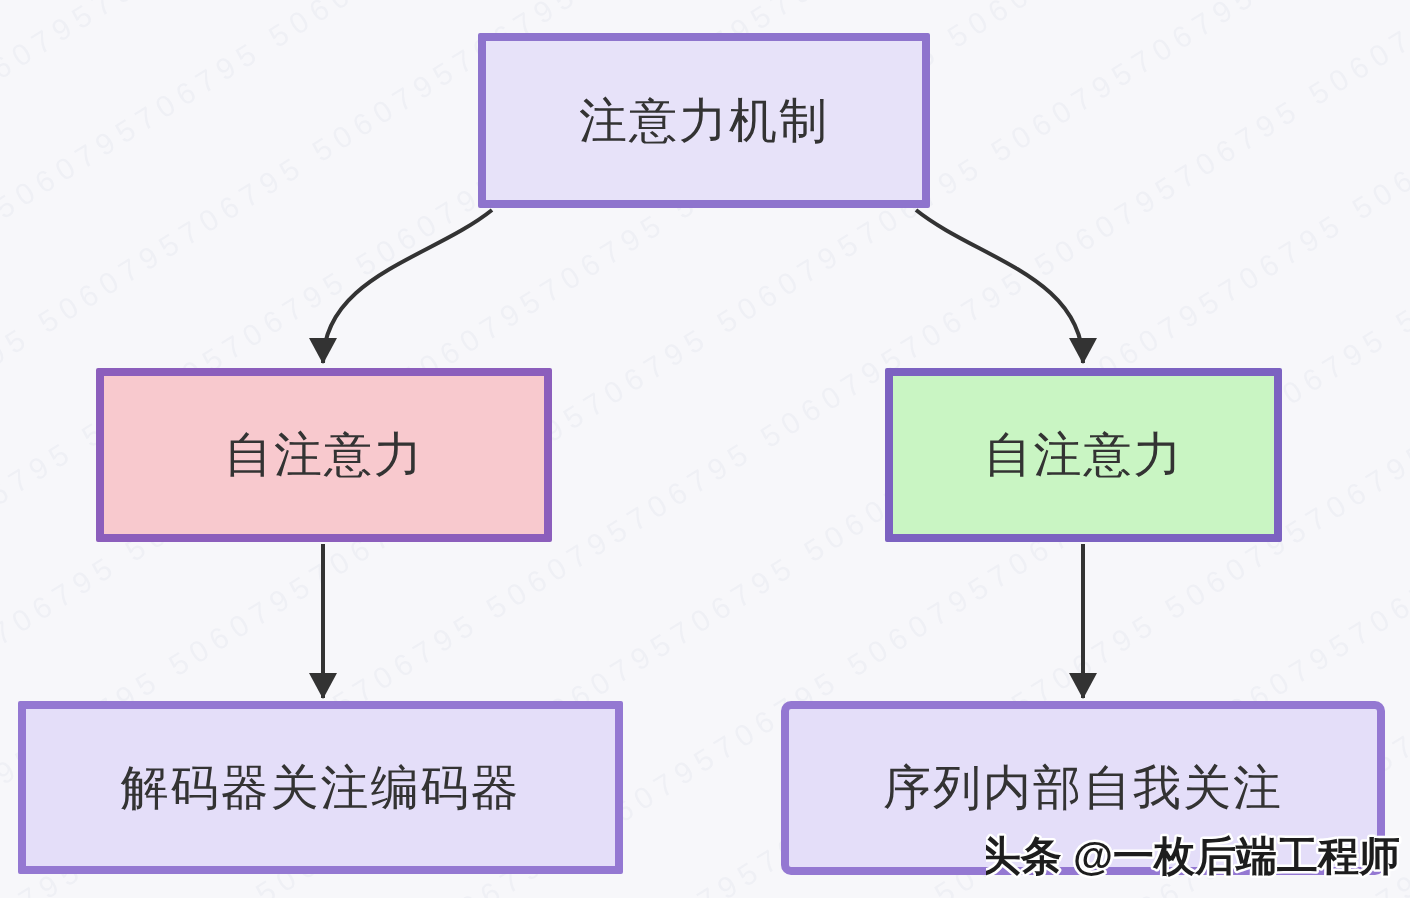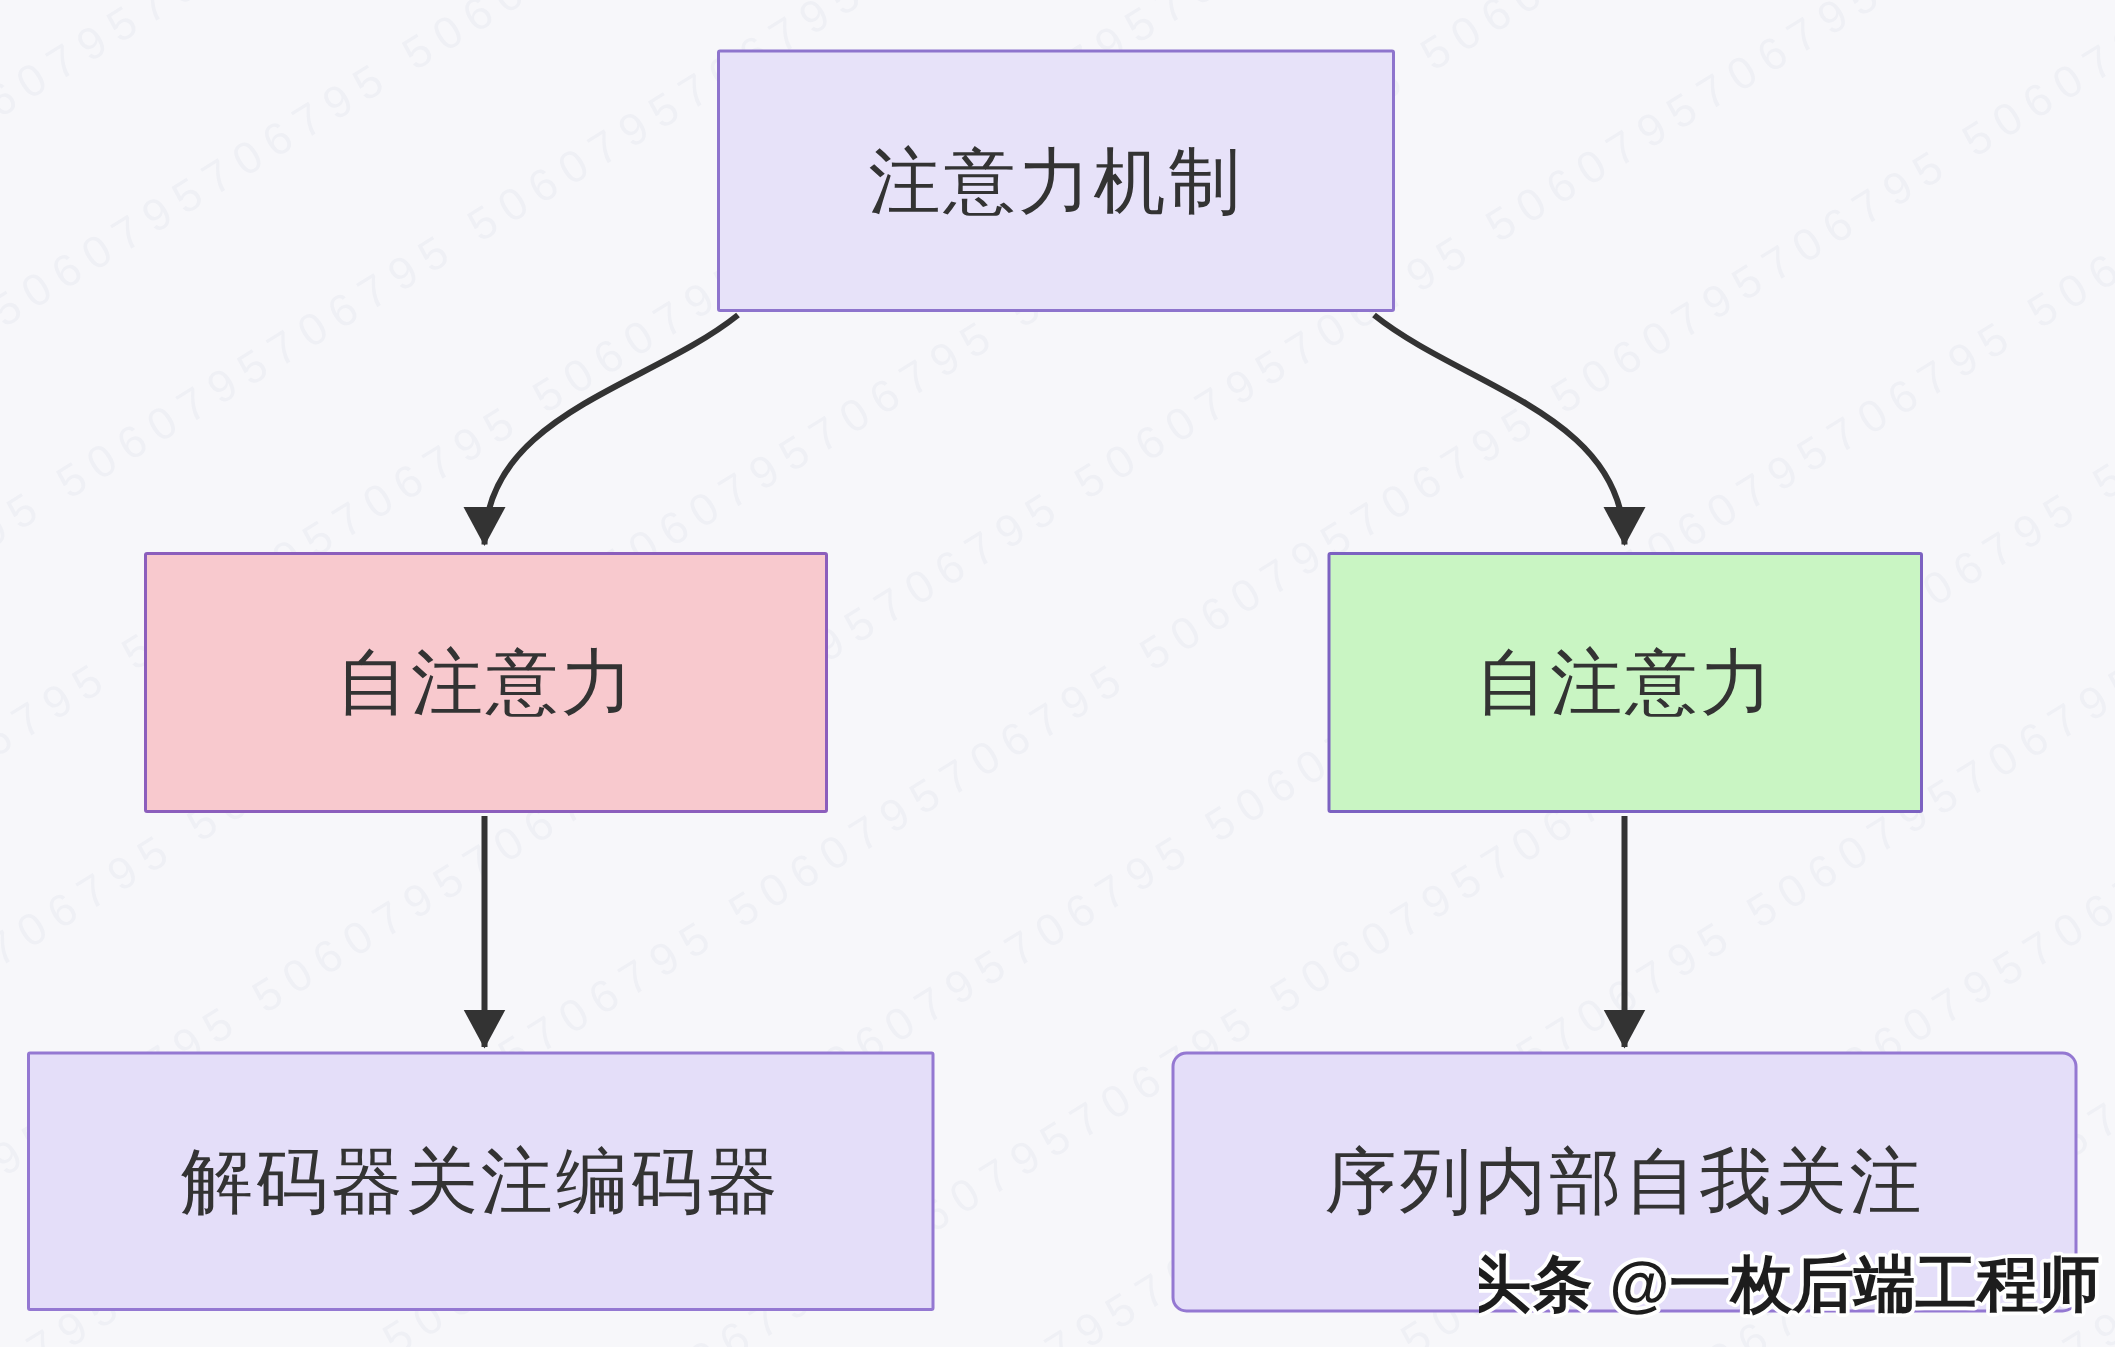--- a/index.html
+++ b/index.html
@@ -33,21 +33,21 @@
     pointer-events: none;
   }
   svg.edges path.edge {
     fill: none;
     stroke: #333333;
     stroke-width: 4px;
   }
   .node {
     position: absolute;
     box-sizing: border-box;
-    border: 2px solid #701a75;
+    border: 8px solid #701a75;
     border-radius: 2px;
     display: flex;
     align-items: center;
     justify-content: center;
     text-align: center;
     font-size: 48px;
     letter-spacing: 2px;
     color: #333333;
   }
   .n-root        { left: 478px; top: 33px;  width: 452px; height: 175px; }

